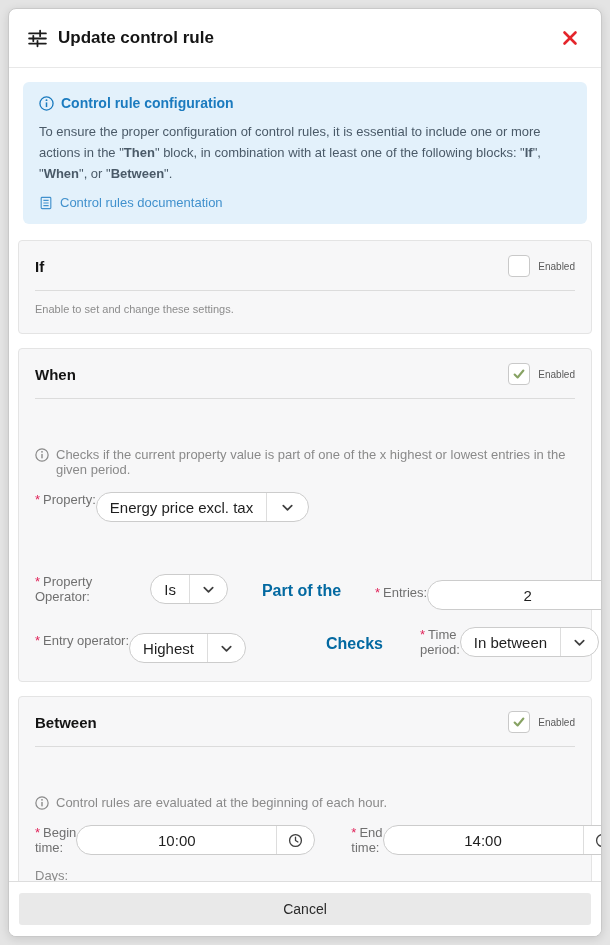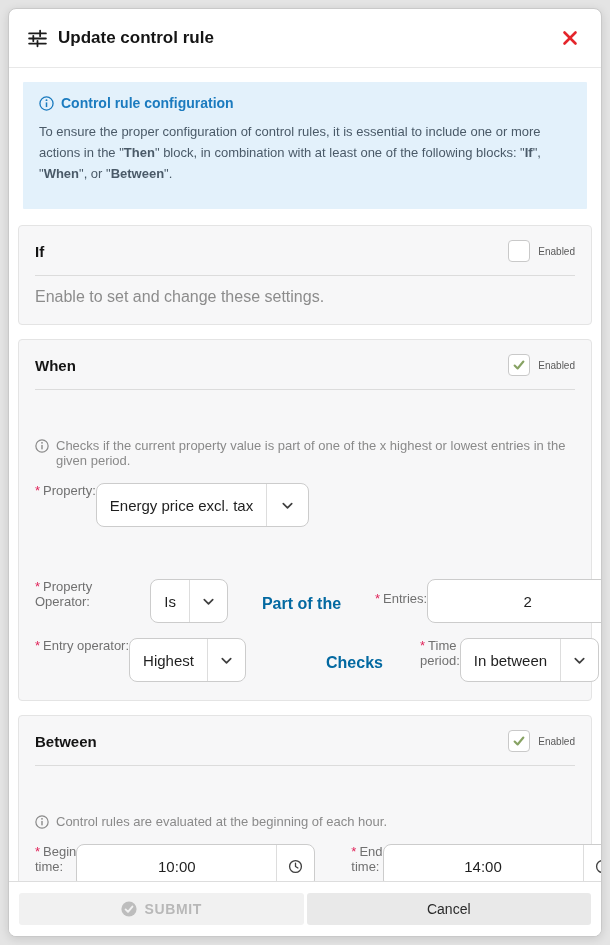--- a/index.html
+++ b/index.html
@@ -24,21 +24,21 @@
   .modal-title { font-size:17px; font-weight:bold; color:#151515; flex:1; }
   .close-btn {
     width:26px; height:26px; border:none; background:transparent; cursor:pointer;
     display:flex; align-items:center; justify-content:center; color:#e4252b;
   }
   .close-btn svg { width:16px; height:16px; }
   
   .modal-body { flex:1 1 auto; overflow:hidden; padding:14px 9px 0; }
   
   .info-box {
-    background:#e3f1fb; border-radius:1px; margin:0 5px 16px; padding:13px 16px 14px;
+    background:#e3f1fb; border-radius:6px; margin:0 5px 16px; padding:13px 16px 14px;
     color:#4a5a68; font-size:13px;
   }
   .info-box-title {
     display:flex; align-items:center; gap:7px; color:#1b7bbf;
     font-size:14px; font-weight:bold; margin-bottom:11px;
   }
   .info-box-title .ico { width:15px; height:15px; }
   .info-box p { line-height:1.6; margin-bottom:11px; }
   .doc-link {
     display:flex; align-items:center; gap:7px; color:#4191cd; font-size:13px;
@@ -53,28 +53,28 @@
   .section-head { display:flex; align-items:center; justify-content:space-between; }
   .section-title { font-size:15px; font-weight:bold; color:#141414; }
   .enabled-wrap { display:flex; align-items:center; gap:8px; cursor:pointer; }
   .checkbox {
     width:22px; height:22px; background:#fff; border:1px solid #c9c9c9; border-radius:4px;
     display:flex; align-items:center; justify-content:center;
   }
   .checkbox svg { width:14px; height:14px; }
   .enabled-label { font-size:10px; color:#5a5a5a; }
   .divider { height:1px; background:#dcdcdc; border:none; margin:13px 0 12px; }
-  .muted-note { font-size:16px; color:#8c8c8c; }
+  .muted-note { font-size:11px; color:#8c8c8c; }
   .info-line { display:flex; align-items:flex-start; gap:7px; font-size:13px; color:#8a8a8a; margin-bottom:15px;margin-top:48px; }
   .info-line .ico { width:14px; height:14px; flex:0 0 14px; margin-top:1px; }
   
   .field-label { font-size:13px; color:#707070; margin-bottom:6px; }
   .req { color:#e0245a; margin-right:3px; }
   .control {
-    background:#fff; border:1px solid #cccccc; border-radius:8px; height:44px;
+    background:#fff; border:1px solid #cccccc; border-radius:16px; height:30px;
     display:flex; align-items:stretch; cursor:pointer;
   }
   .control .value {
     flex:1; display:flex; align-items:center; padding:0 13px;
     font-size:15px; color:#1f1f1f; white-space:nowrap; overflow:hidden;
   }
   .control input {
     flex:1; border:none; background:transparent; text-align:center;
     font-size:15px; color:#1f1f1f; font-family:"Liberation Sans", sans-serif;
     min-width:0; outline:none;
@@ -148,20 +148,31 @@
         <span class="ico">
           <svg viewBox="0 0 16 16" style="width:15px;height:15px">
             <circle cx="8" cy="8" r="7" fill="none" stroke="currentColor" stroke-width="1.4"></circle>
             <rect x="7.2" y="6.8" width="1.6" height="5" fill="currentColor"></rect>
             <circle cx="8" cy="4.4" r="1.05" fill="currentColor"></circle>
           </svg>
         </span>
         <span>Control rule configuration</span>
       </div>
       <p><span>To ensure the proper configuration of control rules, it is essential to include one or more actions in the "</span><strong>Then</strong><span>" block, in combination with at least one of the following blocks: "</span><strong>If</strong><span>", "</span><strong>When</strong><span>", or "</span><strong>Between</strong><span>".</span></p>
+      <a class="doc-link">
+        <span class="ico">
+          <svg viewBox="0 0 16 16" style="width:14px;height:14px" fill="none" stroke="currentColor" stroke-width="1.3">
+            <rect x="2.5" y="1.5" width="11" height="13" rx="1"></rect>
+            <line x1="5" y1="5" x2="11" y2="5"></line>
+              <line x1="5" y1="8" x2="11" y2="8"></line>
+              <line x1="5" y1="11" x2="11" y2="11"></line>
+          </svg>
+        </span>
+        <span>Control rules documentation</span>
+      </a>
     </div>
 
     <div class="section">
       <div class="section-head">
         <div class="section-title">If</div>
         <div class="enabled-wrap">
           <span class="checkbox"></span>
           <span class="enabled-label">Enabled</span>
         </div>
       </div>
@@ -308,27 +319,18 @@
         </div>
       </div>
 
       <div class="days-label">Days:</div>
 
     </div>
 
   </div>
 
   <div class="modal-footer">
-    <button class="btn btn-submit">
-      <span class="ico">
-        <svg viewBox="0 0 16 16" style="width:16px;height:16px">
-          <circle cx="8" cy="8" r="7.6" fill="#bdbdbd"></circle>
-          <polyline points="4.6,8.4 7,10.8 11.4,5.6" fill="none" stroke="#f1f1f1" stroke-width="1.9" stroke-linecap="round" stroke-linejoin="round"></polyline>
-        </svg>
-      </span>
-      <span>SUBMIT</span>
-    </button>
     <button class="btn btn-cancel">
       <span>Cancel</span>
     </button>
   </div>
 
 </div>
 
 </body></html>

